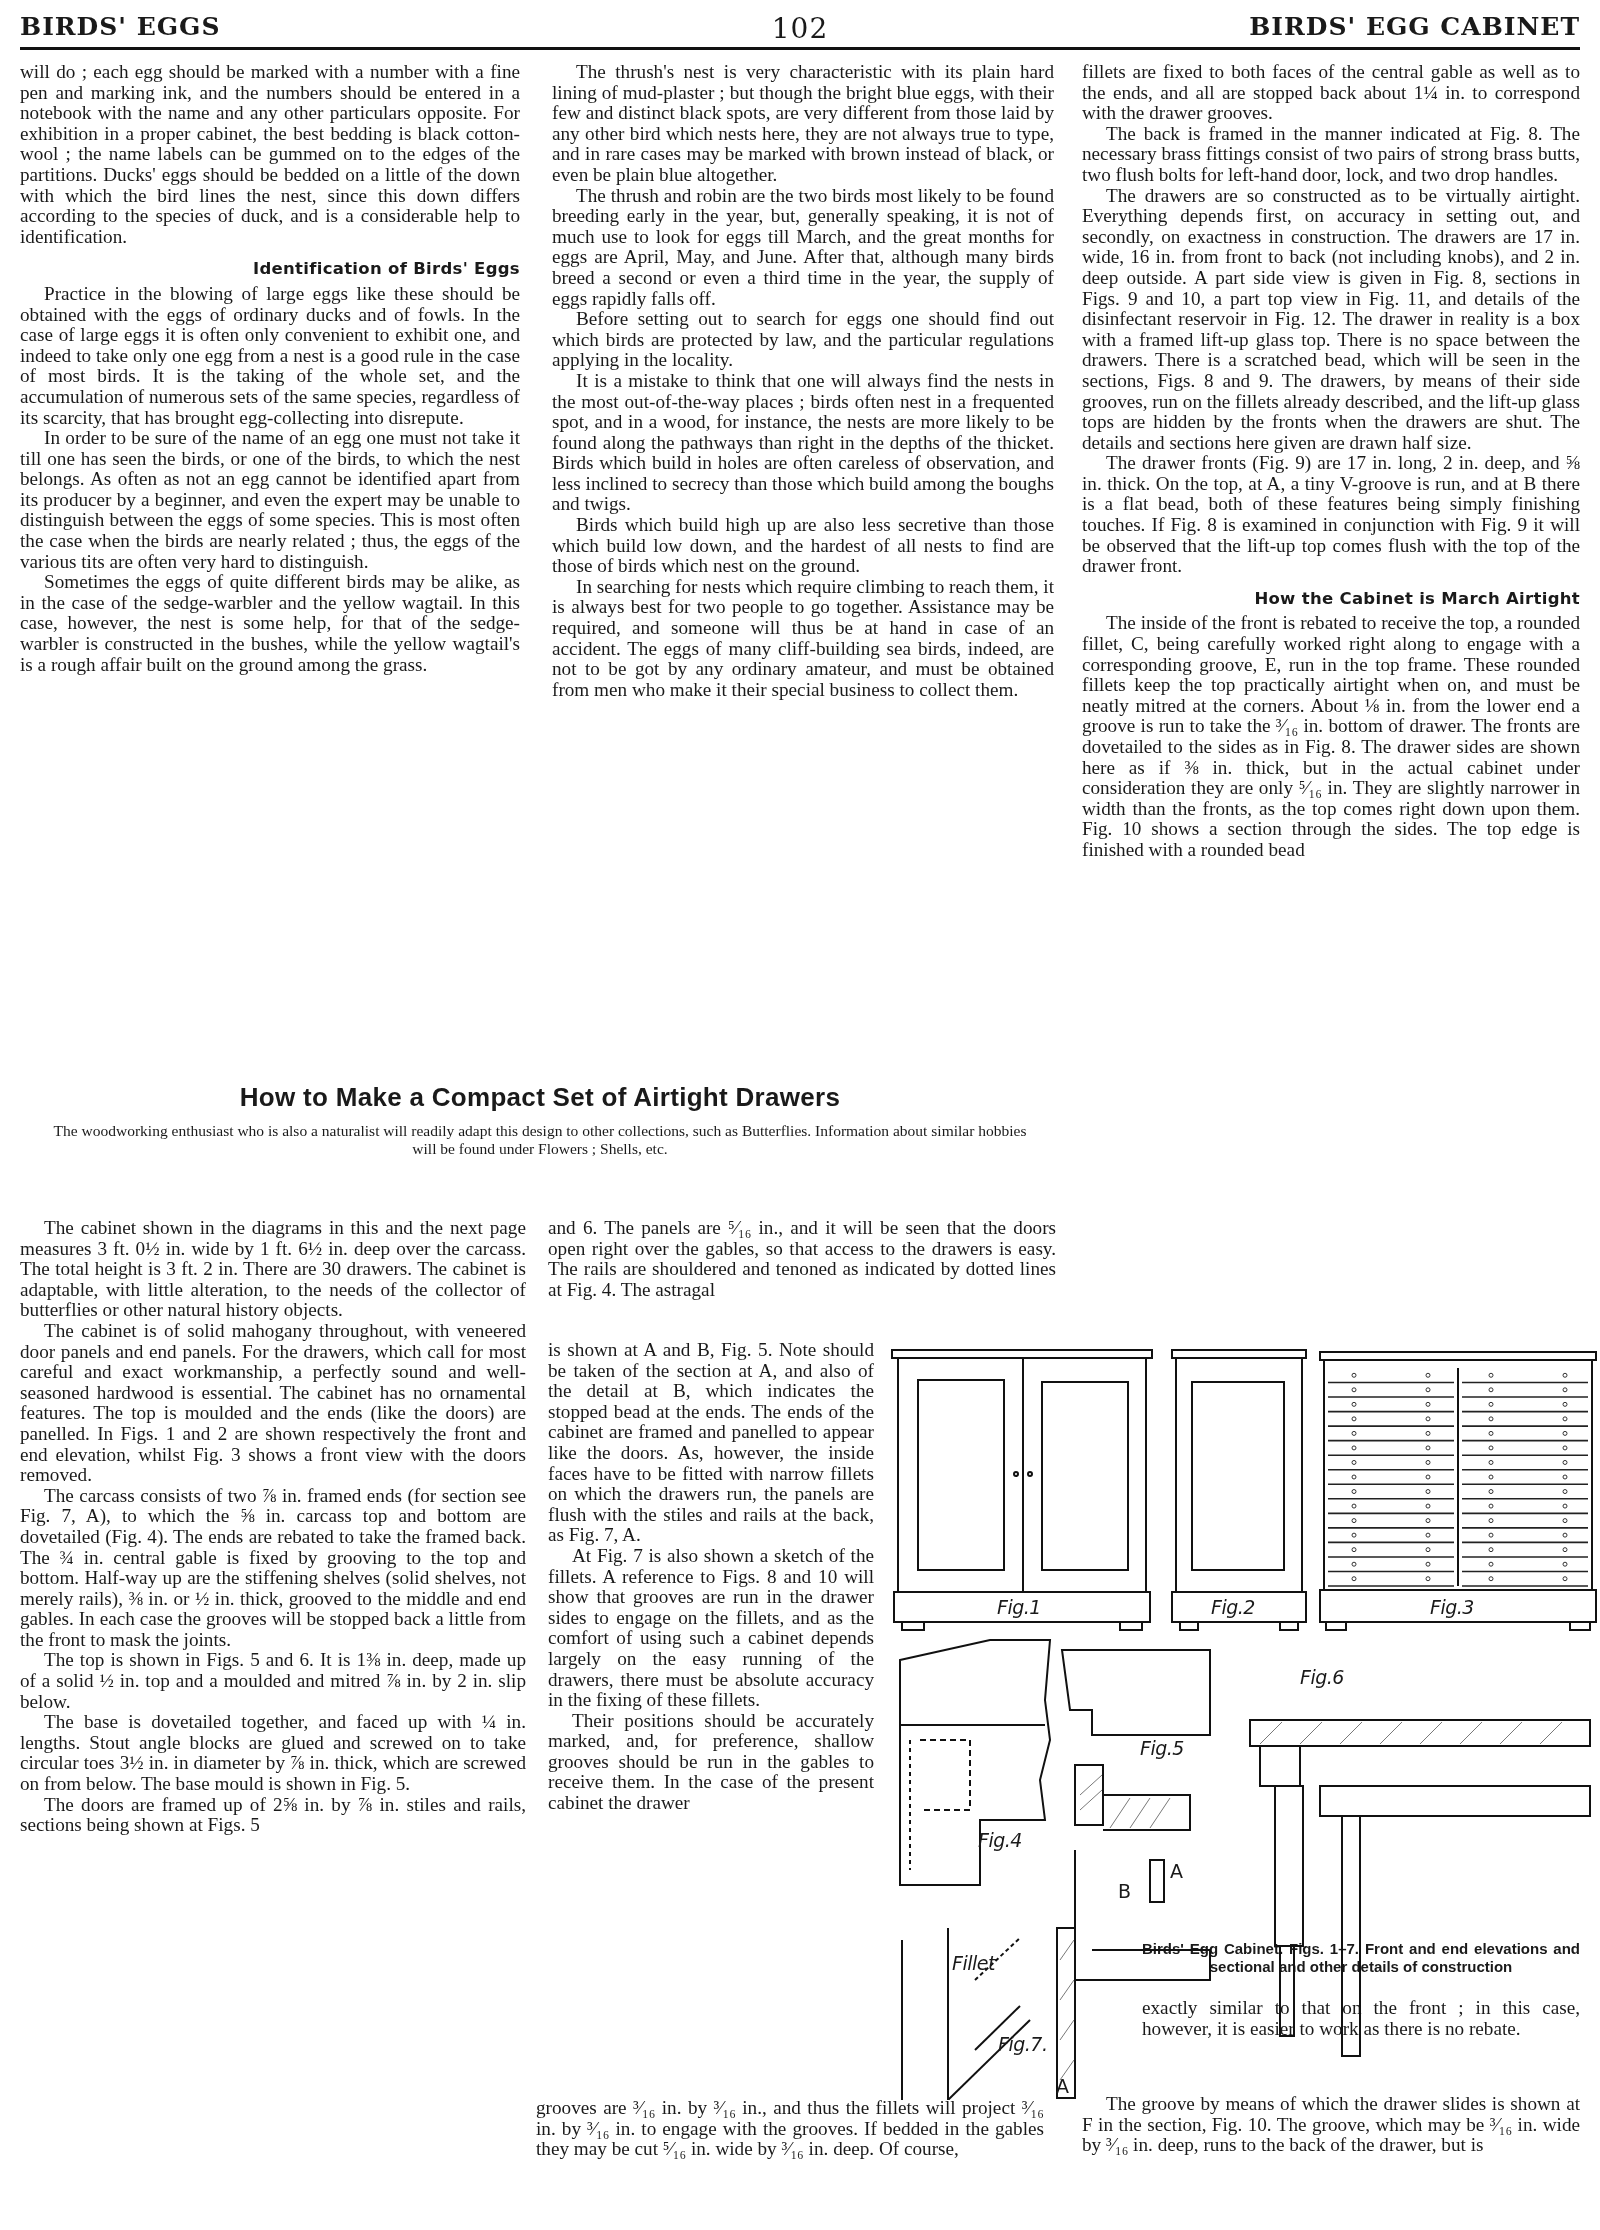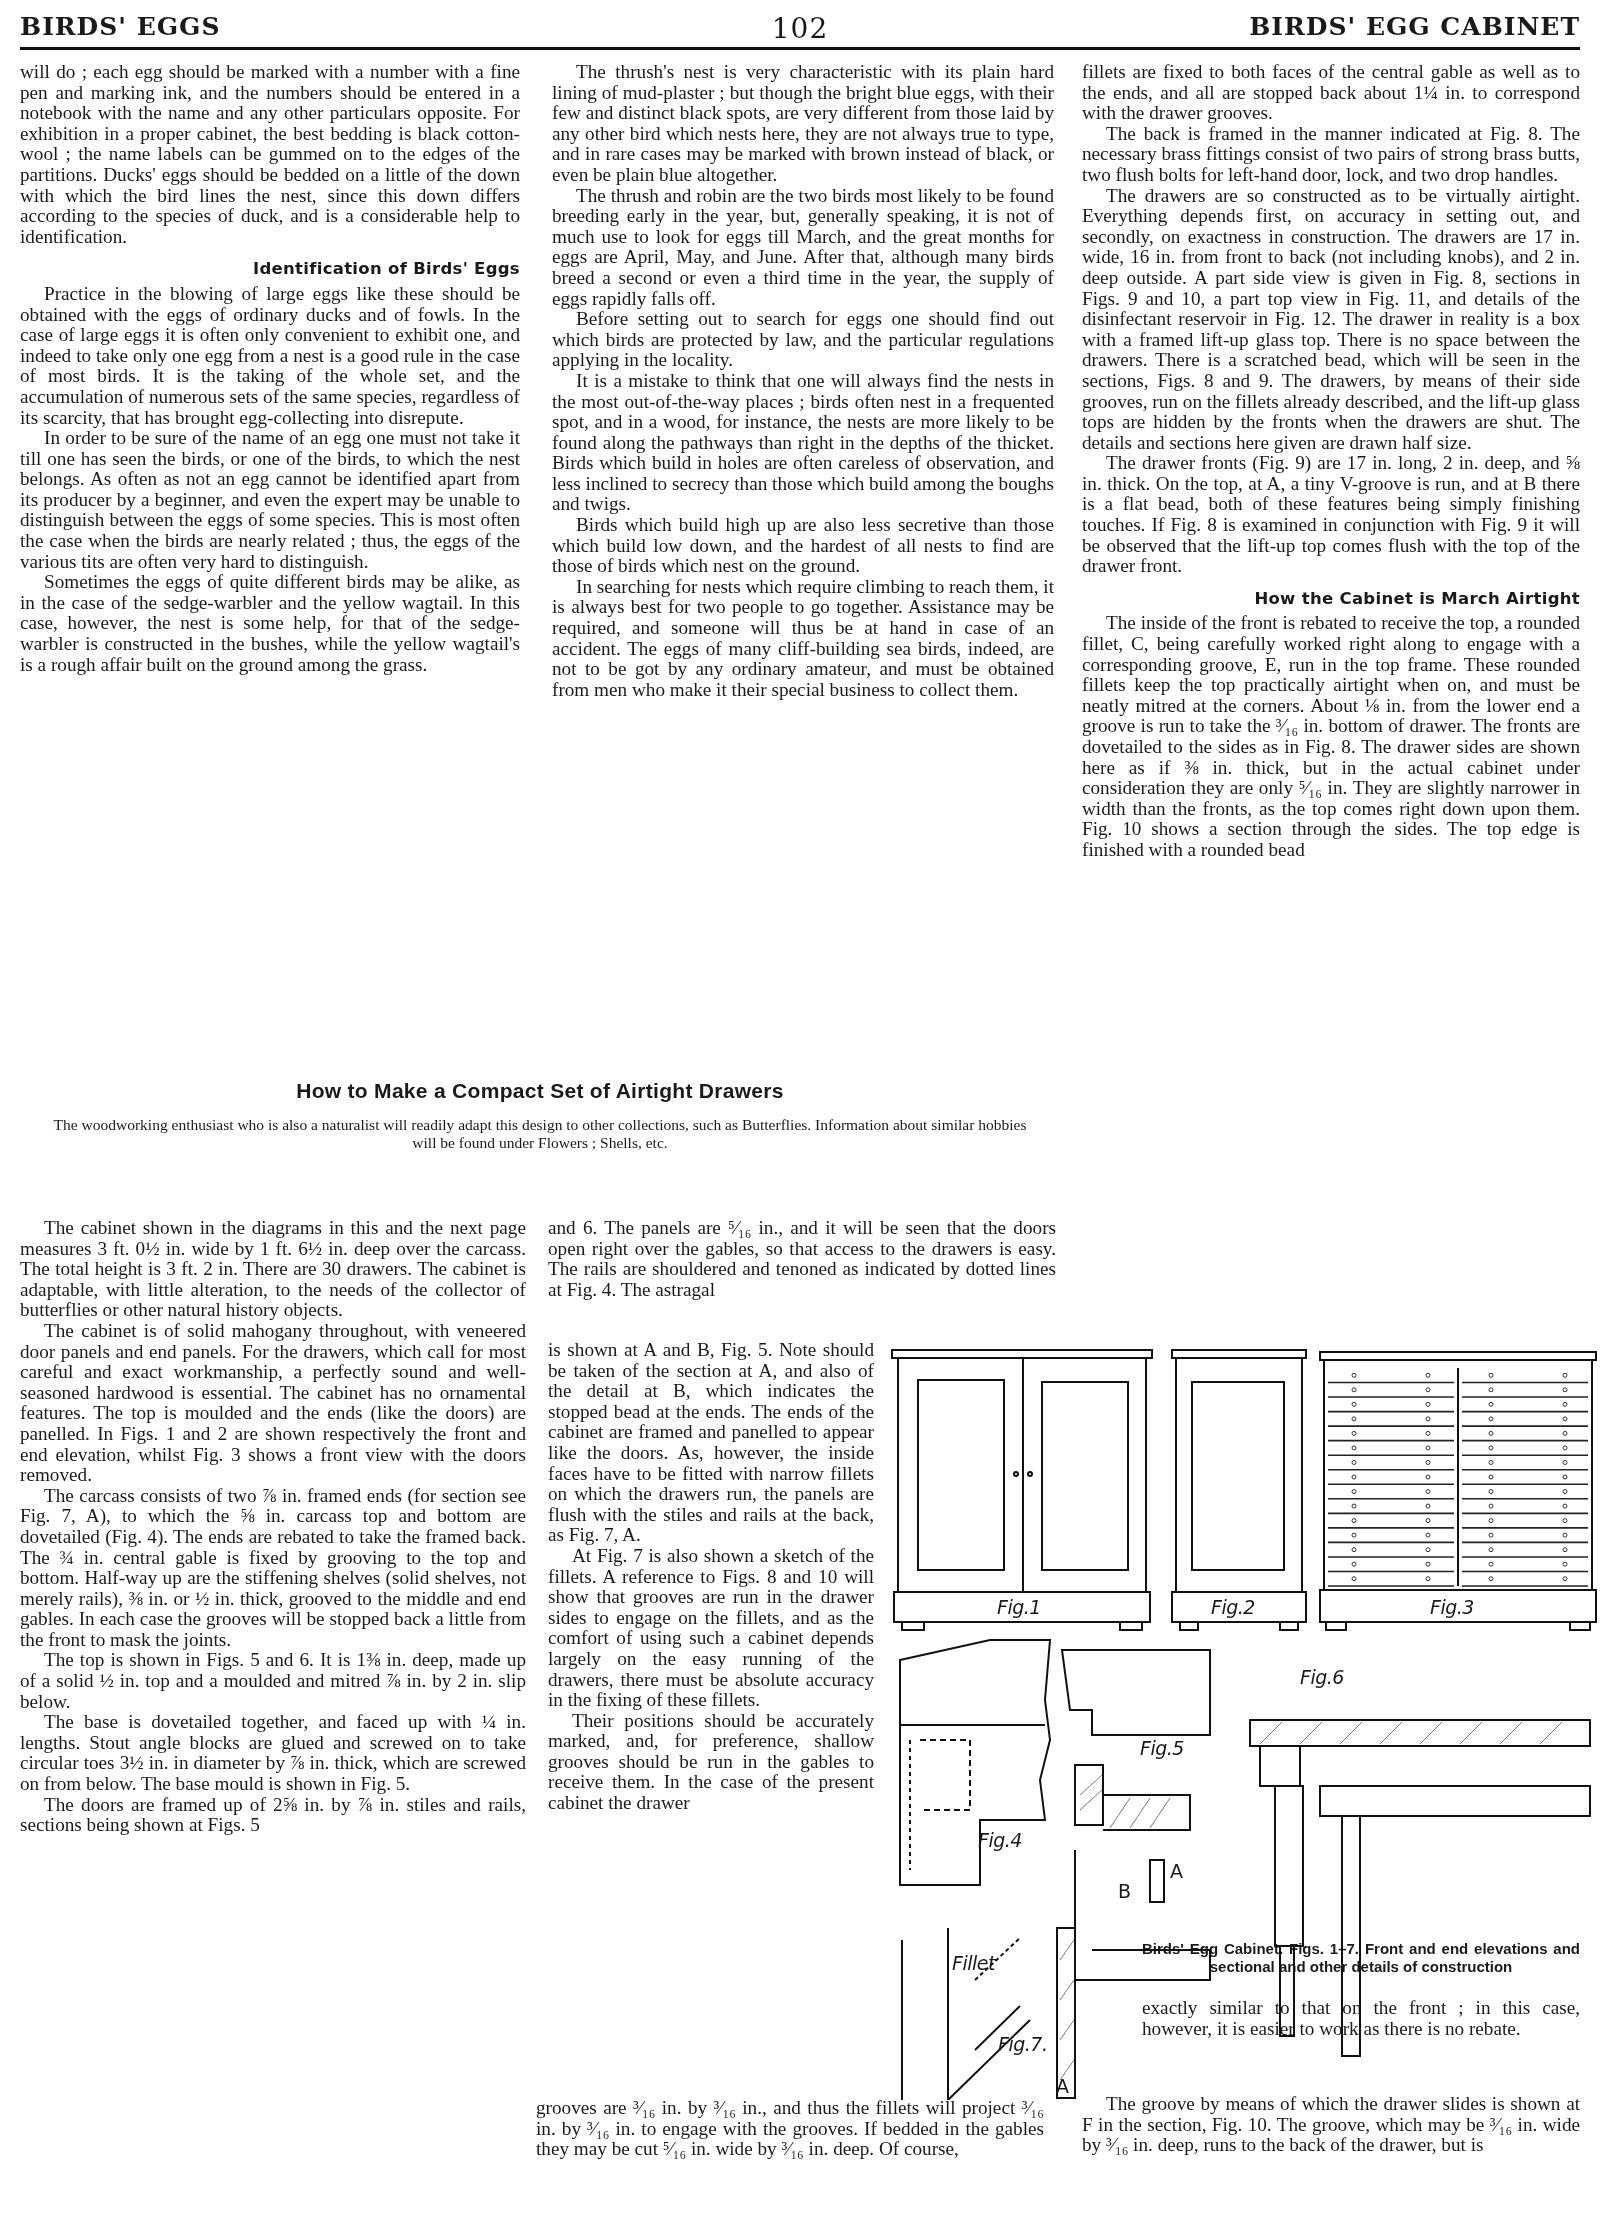--- a/index.html
+++ b/index.html
@@ -32,21 +32,21 @@
   #colA2 { left: 552px; top: 62px; width: 502px; }
   #colA3 { left: 1082px; top: 62px; width: 498px; }
 
   .article-head { position: absolute; left: 20px; width: 1040px; top: 1078px; text-align: center; }
   .article-title {
     font-family: "DejaVu Serif", "Liberation Serif", serif; font-weight: bold;
     font-size: 37px; font-variant: small-caps; letter-spacing: 1px; line-height: 44px;
   }
   .article-sub {
     font-family: "Liberation Sans", "DejaVu Sans", sans-serif; font-weight: bold;
-    font-size: 21px; line-height: 26px; letter-spacing: 0.3px;
+    font-size: 26px; margin-top: 6px; line-height: 26px; letter-spacing: 0.3px;
   }
   .article-standfirst {
     font-family: "Liberation Serif", serif; font-size: 15.5px; line-height: 18px; margin-top: 12px;
     padding: 0 30px;
   }
 
   #colB1 { left: 20px; top: 1218px; width: 506px; }
   #colB2-top { left: 548px; top: 1218px; width: 508px; }
   #colB2-narrow { left: 548px; top: 1340px; width: 326px; }
   #colB2-bottom { left: 536px; top: 2098px; width: 508px; }

